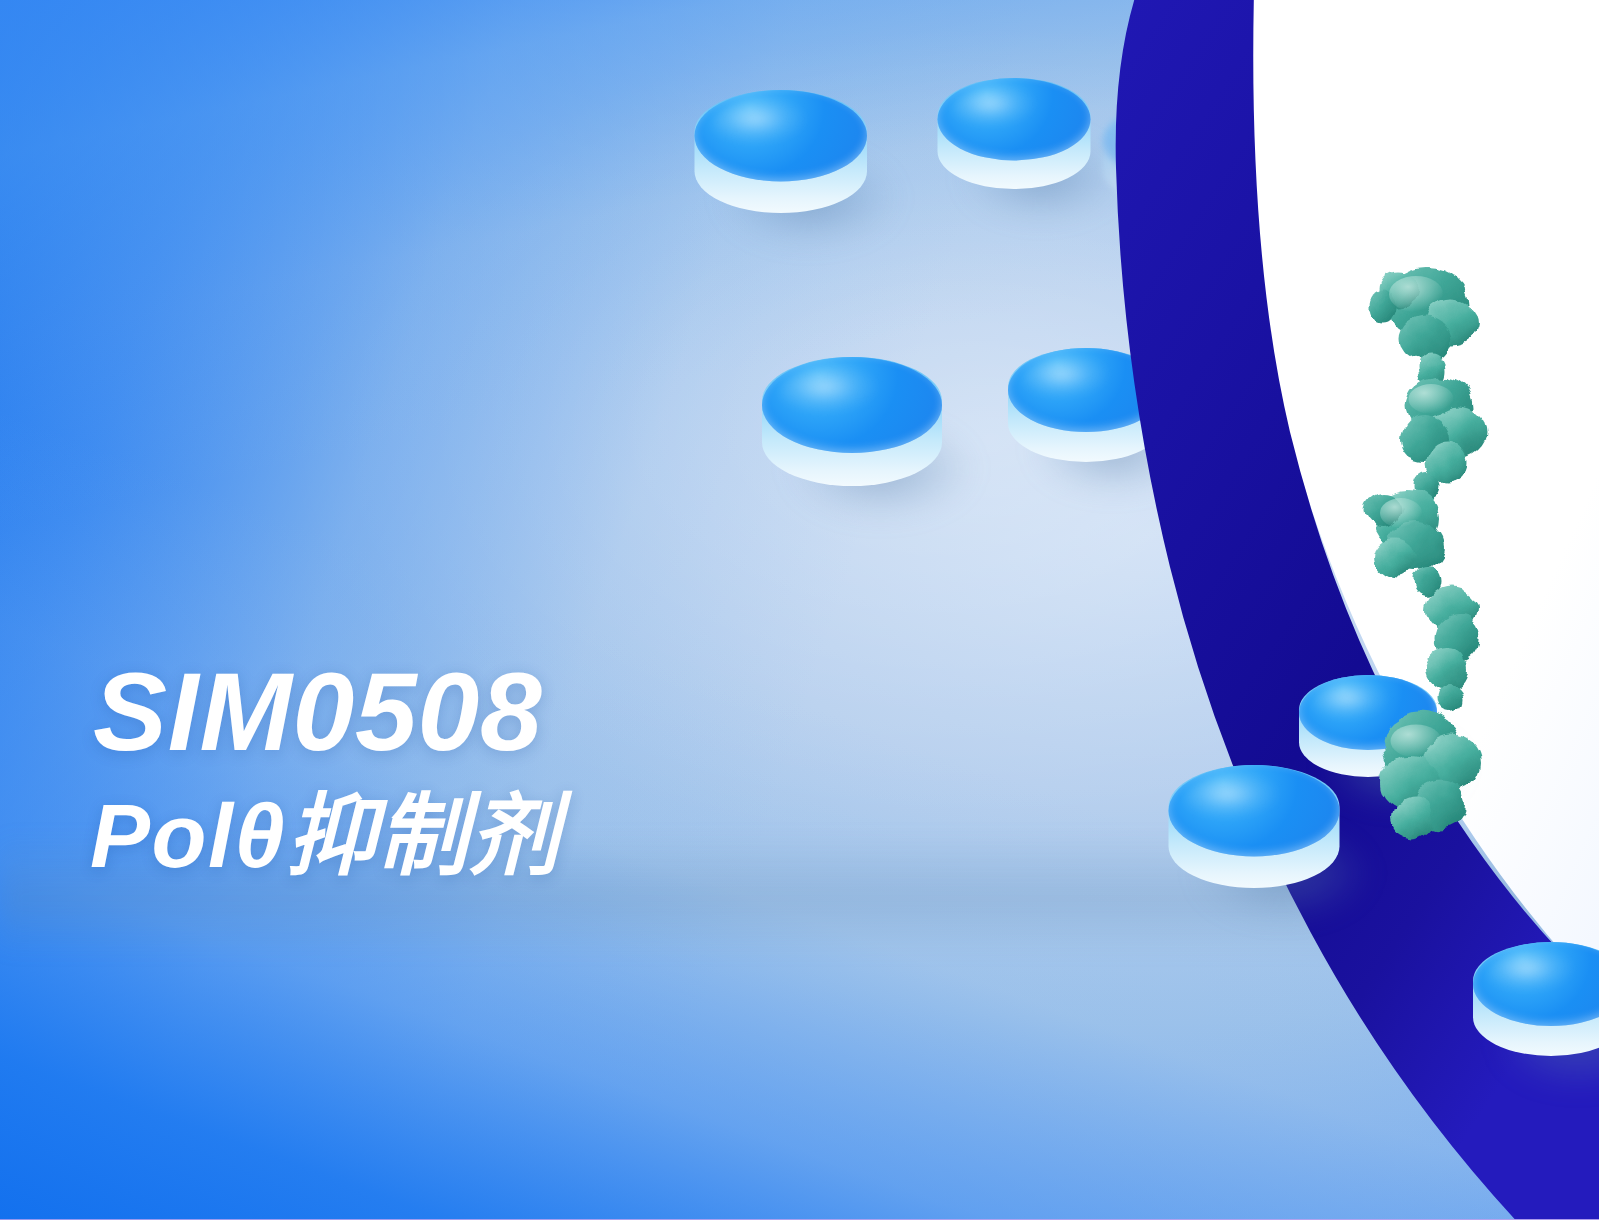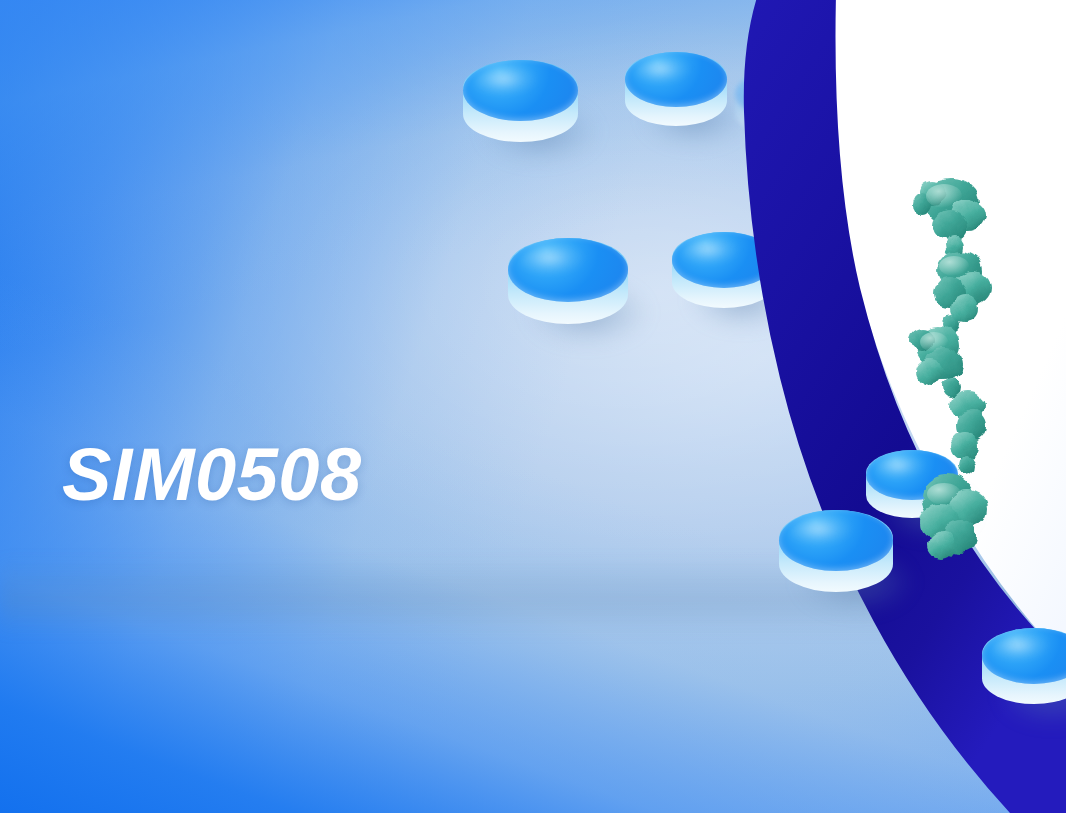--- a/index.html
+++ b/index.html
@@ -306,16 +306,17 @@
       <ellipse cx="64" cy="36" rx="18" ry="12" fill="url(#hl)"></ellipse>
       <ellipse cx="74" cy="106" rx="15" ry="10" fill="url(#hl)"></ellipse>
       <ellipse cx="54" cy="182" rx="14" ry="10" fill="url(#hl)"></ellipse>
       <ellipse cx="64" cy="334" rx="17" ry="11" fill="url(#hl)"></ellipse>
     </svg>
   </div>
 
   <div class="copy">
     <h1 class="headline">SIM0508</h1>
     <div class="subline">
+      <span class="l2">Polθ抑制剂</span>
     </div>
   </div>
 
 </div>
 
 </body></html>

